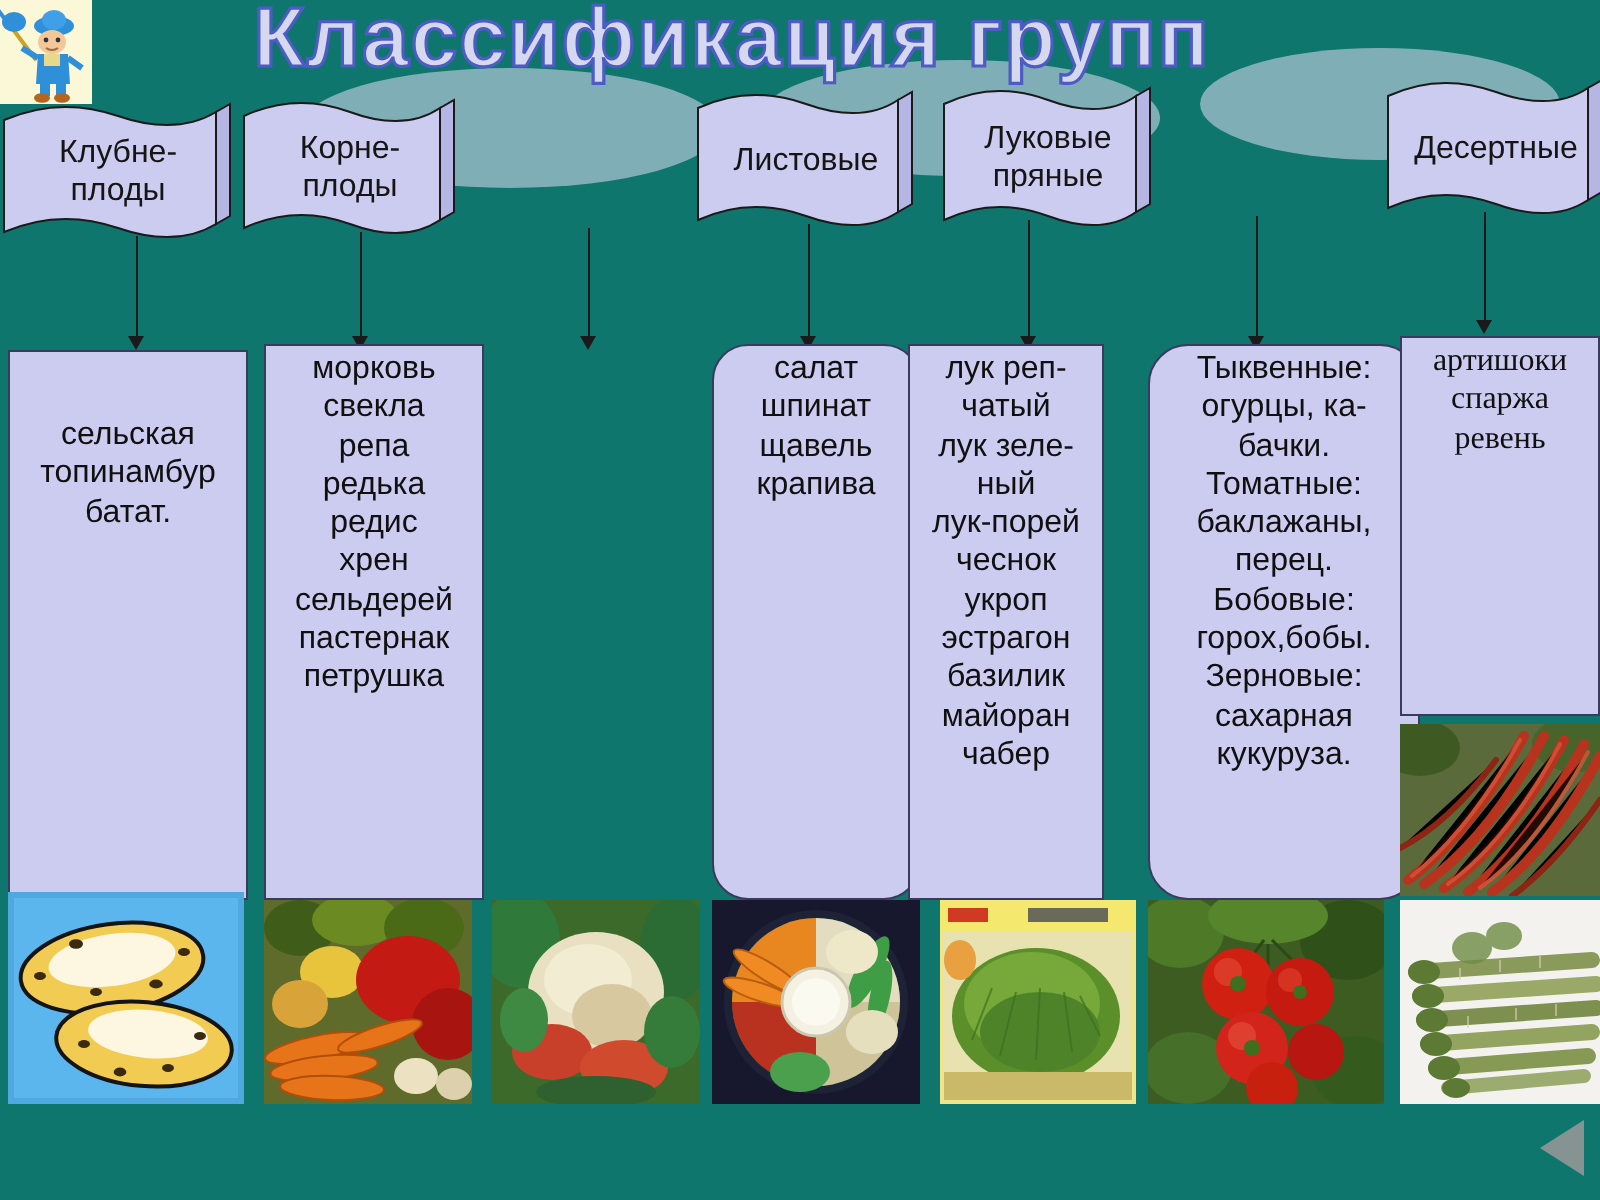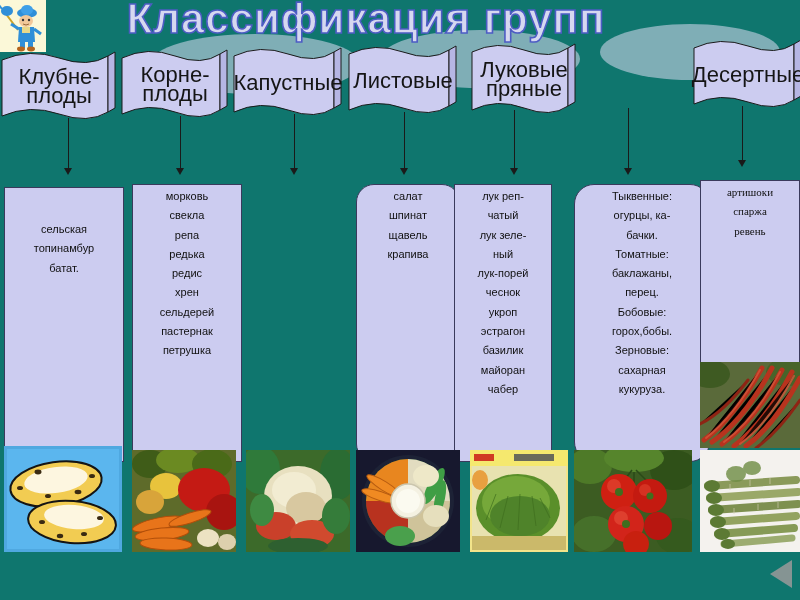--- a/index.html
+++ b/index.html
@@ -71,21 +71,21 @@
   }
   .banner .blabel {
     position: absolute;
     left: 0; top: 0;
     width: 100%;
     height: 100%;
     display: flex;
     align-items: center;
     justify-content: center;
     text-align: center;
-    font-size: 22px;
+    font-size: 16px;
     color: #151515;
     line-height: 19px;
     padding: 0 6px;
     box-sizing: border-box;
     white-space: pre-line;
     z-index: 2;
   }
 
   
   .arrow {
@@ -104,27 +104,26 @@
   }
 
   
   .listbox {
     position: absolute;
     background: #ccccf0;
     border: 1px solid #3a3a5c;
     box-sizing: border-box;
     z-index: 3;
     text-align: center;
-    font-size: 11px;
+    font-size: 16px;
     line-height: 19.3px;
     color: #101010;
     padding-top: 2px;
     white-space: pre-line;
     overflow: hidden;
-    margin-top: 12px;
   }
 
   
   .photo {
     position: absolute;
     z-index: 3;
     overflow: hidden;
     background: #8a8a70;
   }
   .photo svg, .photo .ph-inner { display:block; width:100%; height:100%; }
@@ -192,27 +191,20 @@
 
   <div class="banner" style="left:120px;top:46px;width:110px;height:76px;">
     <svg width="110" height="76" viewBox="0 0 110 76" preserveAspectRatio="none">
       <path d="M2,12 Q28,0 55,10 Q82,20 100,8 L100,64 Q82,76 55,66 Q28,56 2,68 Z" fill="#ccccf0" stroke="#1a1a1a" stroke-width="1"></path>
       <path d="M100,8 L107,4 L107,60 L100,64 Z" fill="#b6b6e4" stroke="#1a1a1a" stroke-width="1"></path>
     </svg>
     <div class="blabel">Корне-
 плоды</div>
   </div>
 
-  <div class="banner" style="left:232px;top:44px;width:112px;height:76px;">
-    <svg width="112" height="76" viewBox="0 0 112 76" preserveAspectRatio="none">
-      <path d="M2,12 Q28,0 56,10 Q84,20 102,8 L102,64 Q84,76 56,66 Q28,56 2,68 Z" fill="#ccccf0" stroke="#1a1a1a" stroke-width="1"></path>
-      <path d="M102,8 L109,4 L109,60 L102,64 Z" fill="#b6b6e4" stroke="#1a1a1a" stroke-width="1"></path>
-    </svg>
-    <div class="blabel">Капустные</div>
-  </div>
 
   <div class="banner" style="left:470px;top:40px;width:108px;height:78px;">
     <svg width="108" height="78" viewBox="0 0 108 78" preserveAspectRatio="none">
       <path d="M2,12 Q27,0 54,10 Q81,20 98,8 L98,66 Q81,78 54,68 Q27,58 2,70 Z" fill="#ccccf0" stroke="#1a1a1a" stroke-width="1"></path>
       <path d="M98,8 L105,4 L105,62 L98,66 Z" fill="#b6b6e4" stroke="#1a1a1a" stroke-width="1"></path>
     </svg>
     <div class="blabel">Луковые
 пряные</div>
   </div>
 

